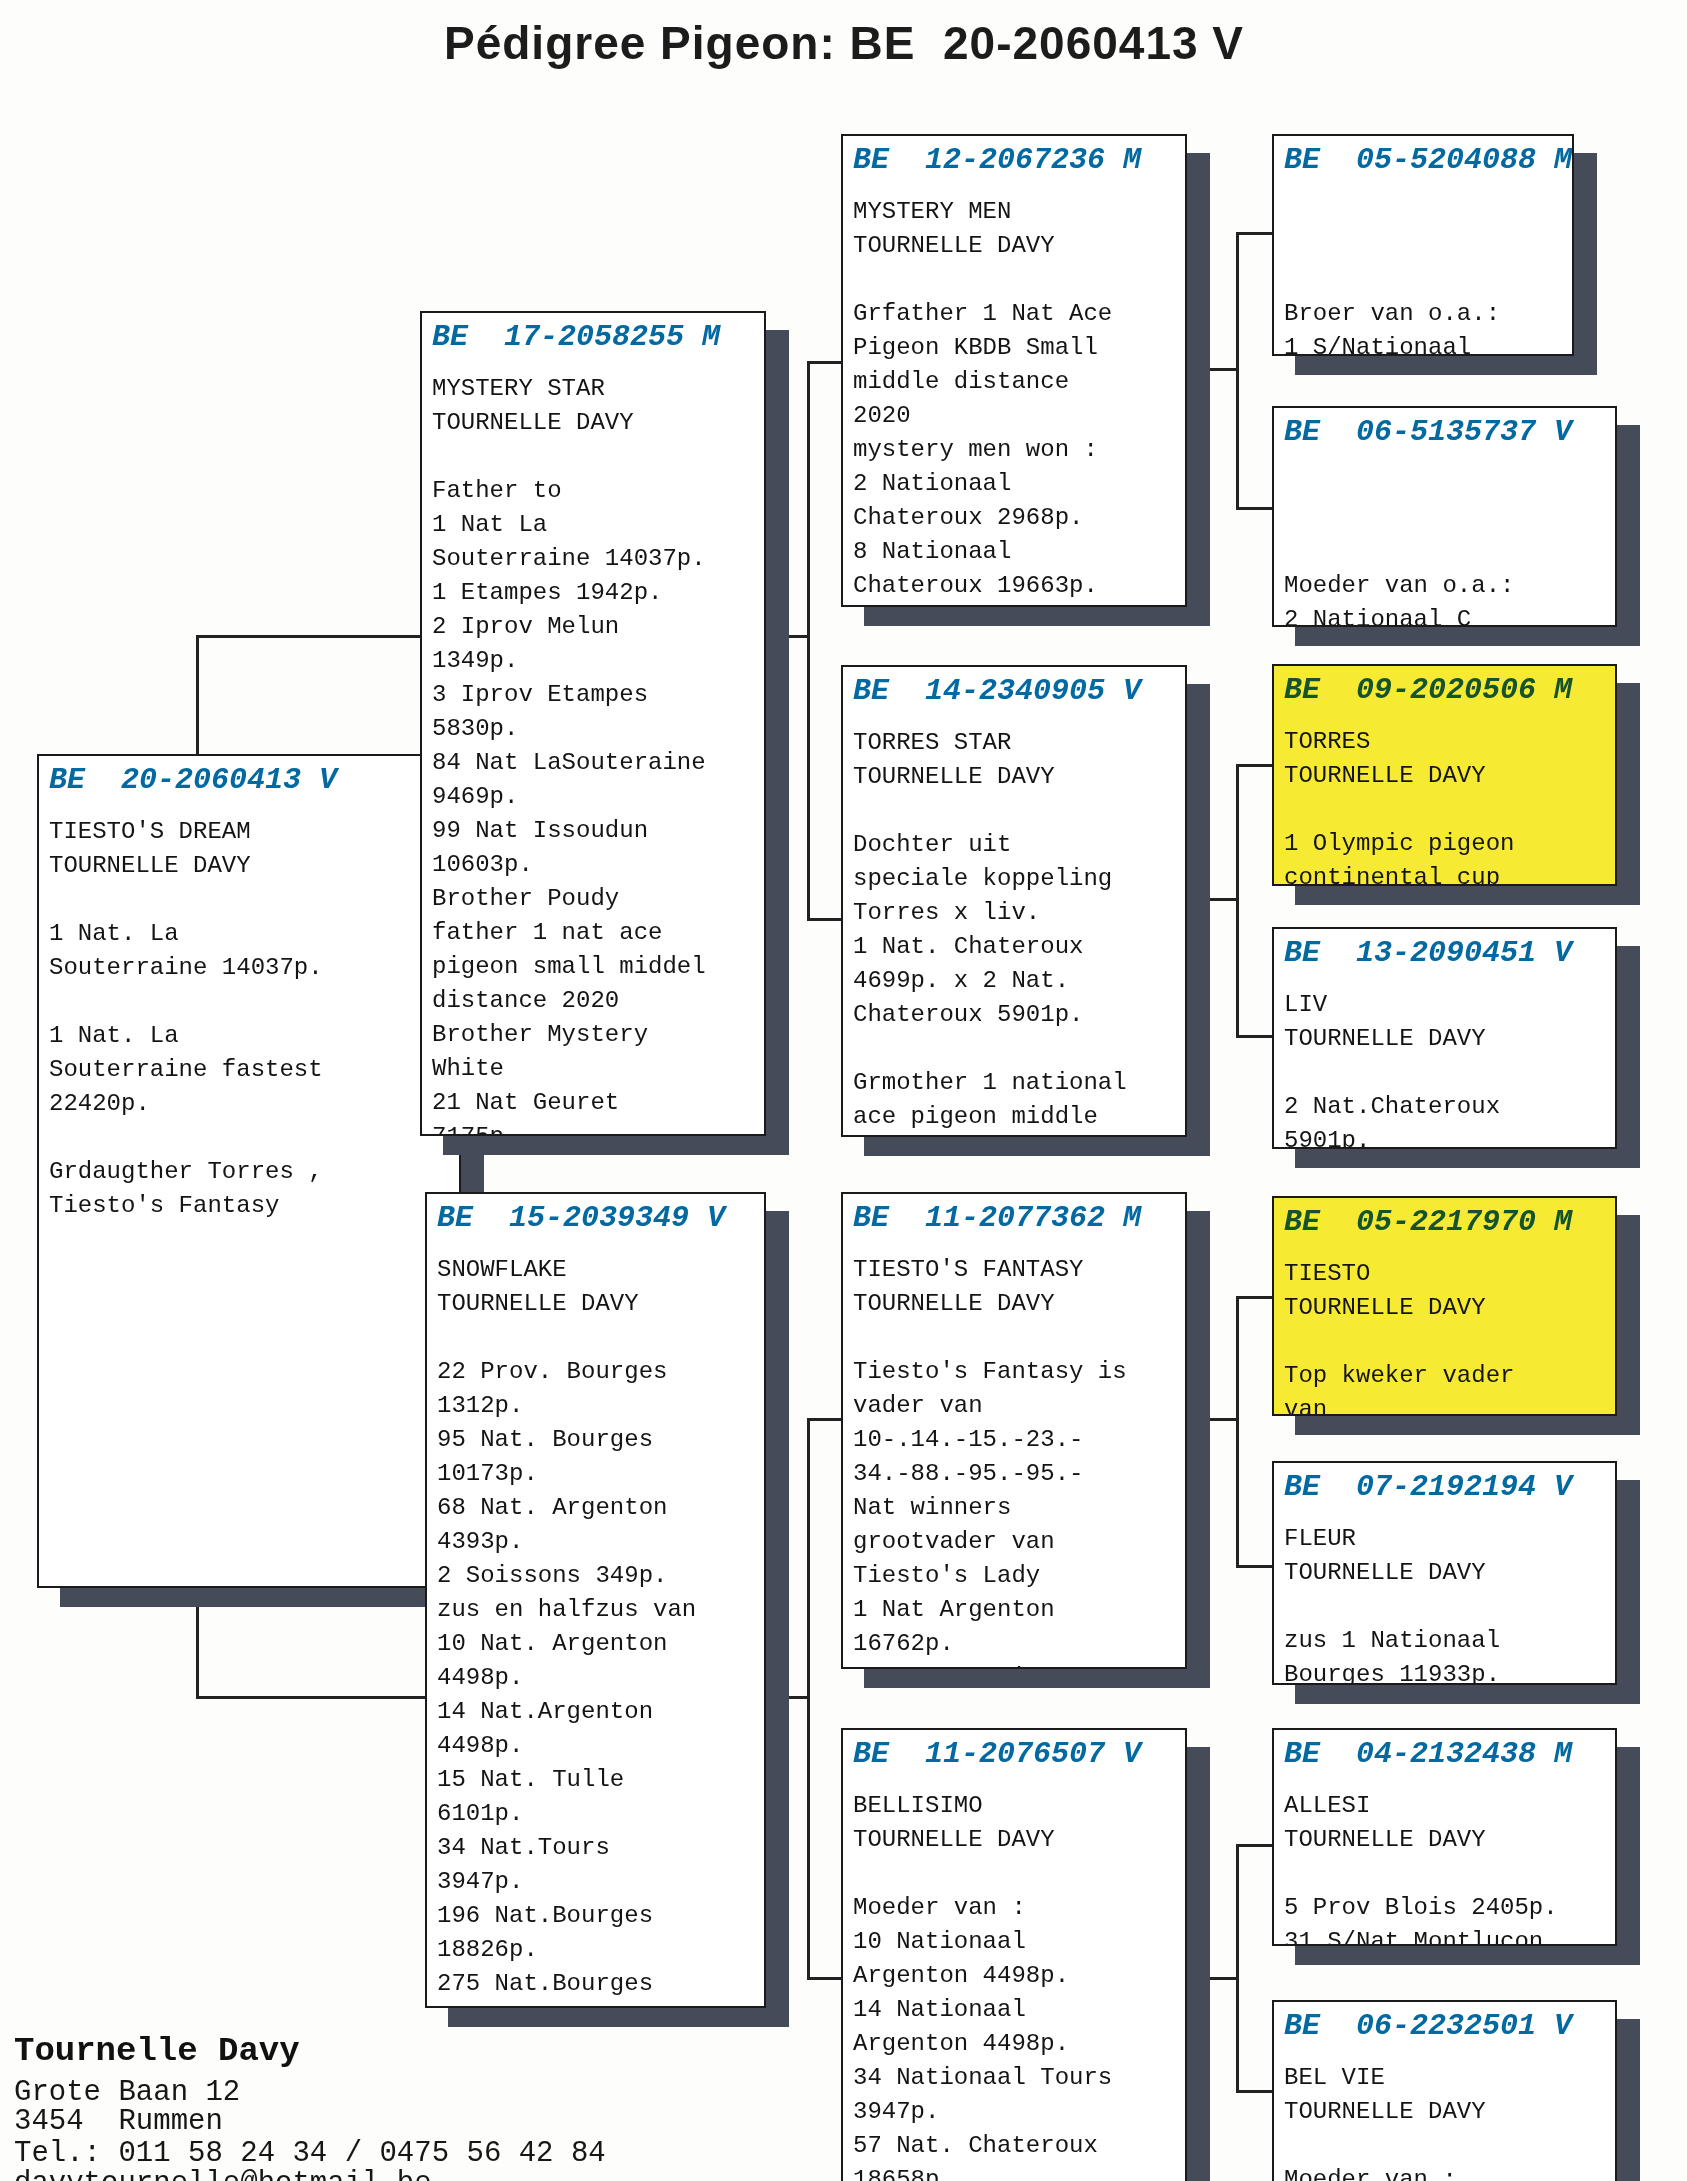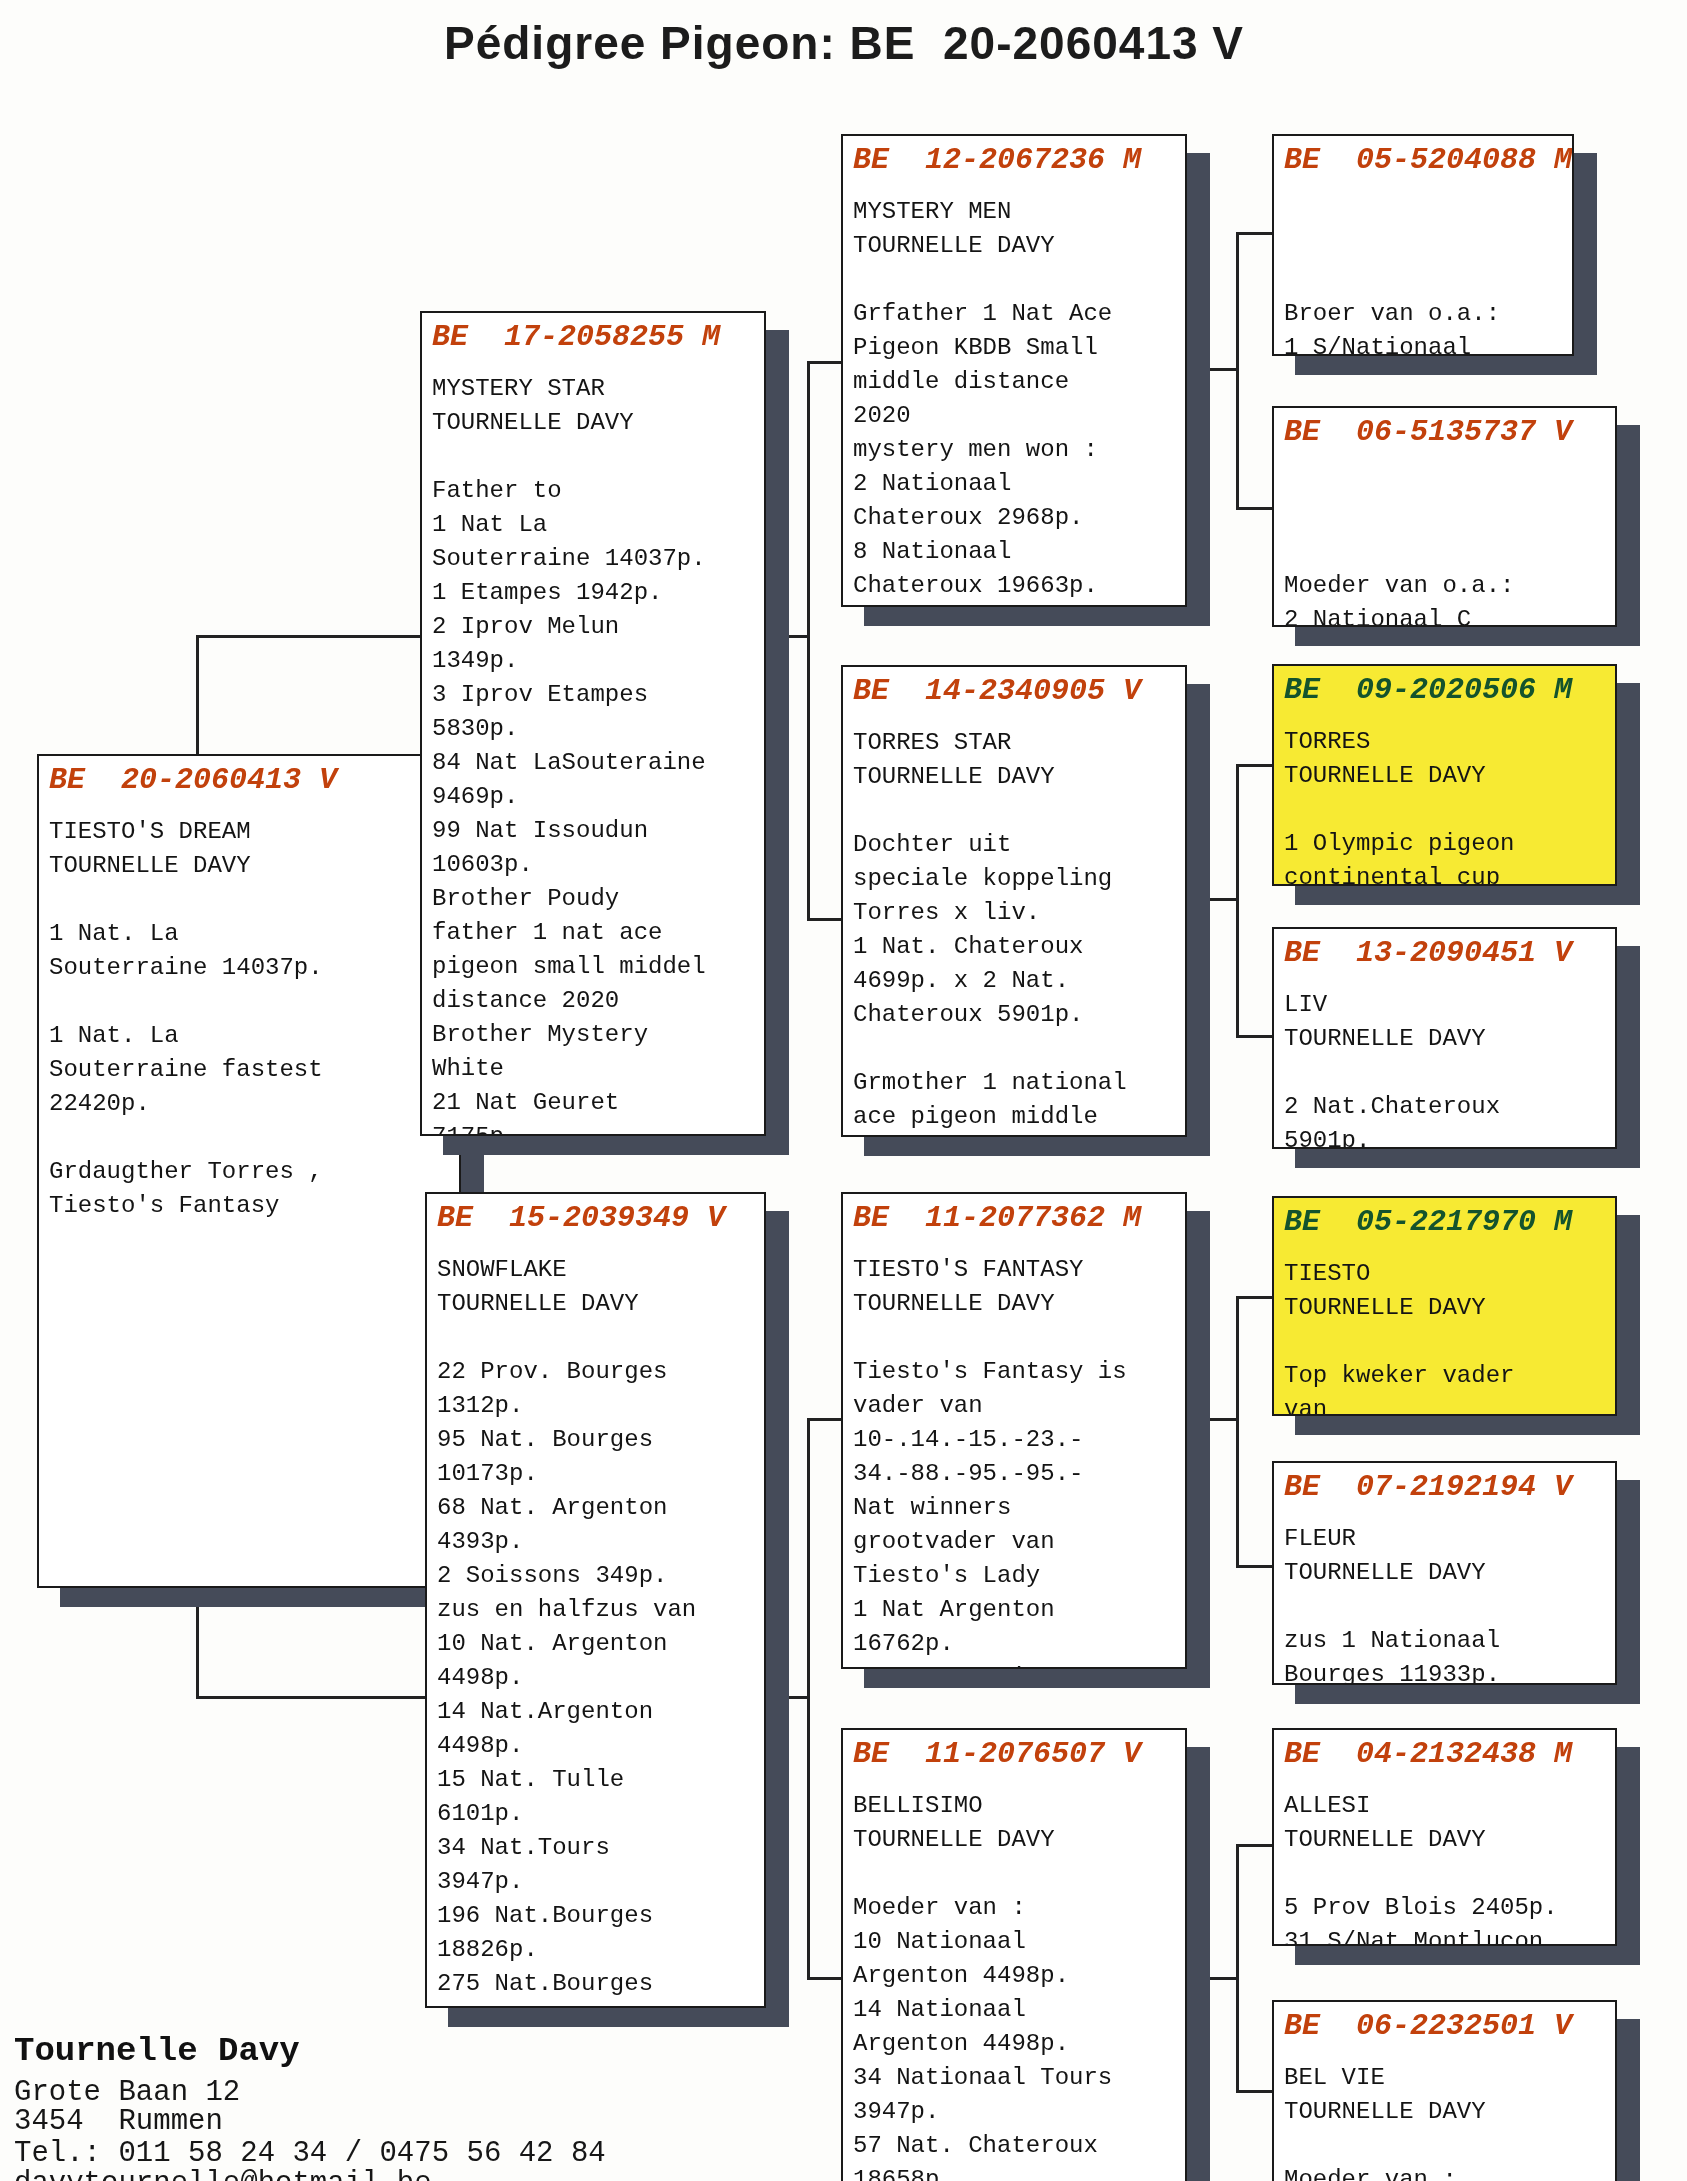--- a/index.html
+++ b/index.html
@@ -18,21 +18,21 @@
   .pbox {
     position:absolute; background:#ffffff;
     border:2px solid #1a1a1a;
     box-shadow:23px 19px 0 0 #454b59;
     box-sizing:border-box; padding:5px 10px; overflow:hidden;
   }
   .pbox.yellow { background:#f7ea33; }
   .ring {
     font-family:"Liberation Mono", monospace;
     font-weight:bold; font-style:italic;
-    font-size:30px; line-height:38px; color:#c2410c;
+    font-size:30px; line-height:38px; color:#0369a1;
     white-space:pre;
   }
   .pbox.yellow .ring { color:#14532d; }
   .details {
     font-family:"Liberation Mono", monospace;
     font-size:24px; line-height:34px; color:#141414;
     white-space:pre; margin-top:16px;
   }
   .line { position:absolute; background:#222; }
   .footer-name {

